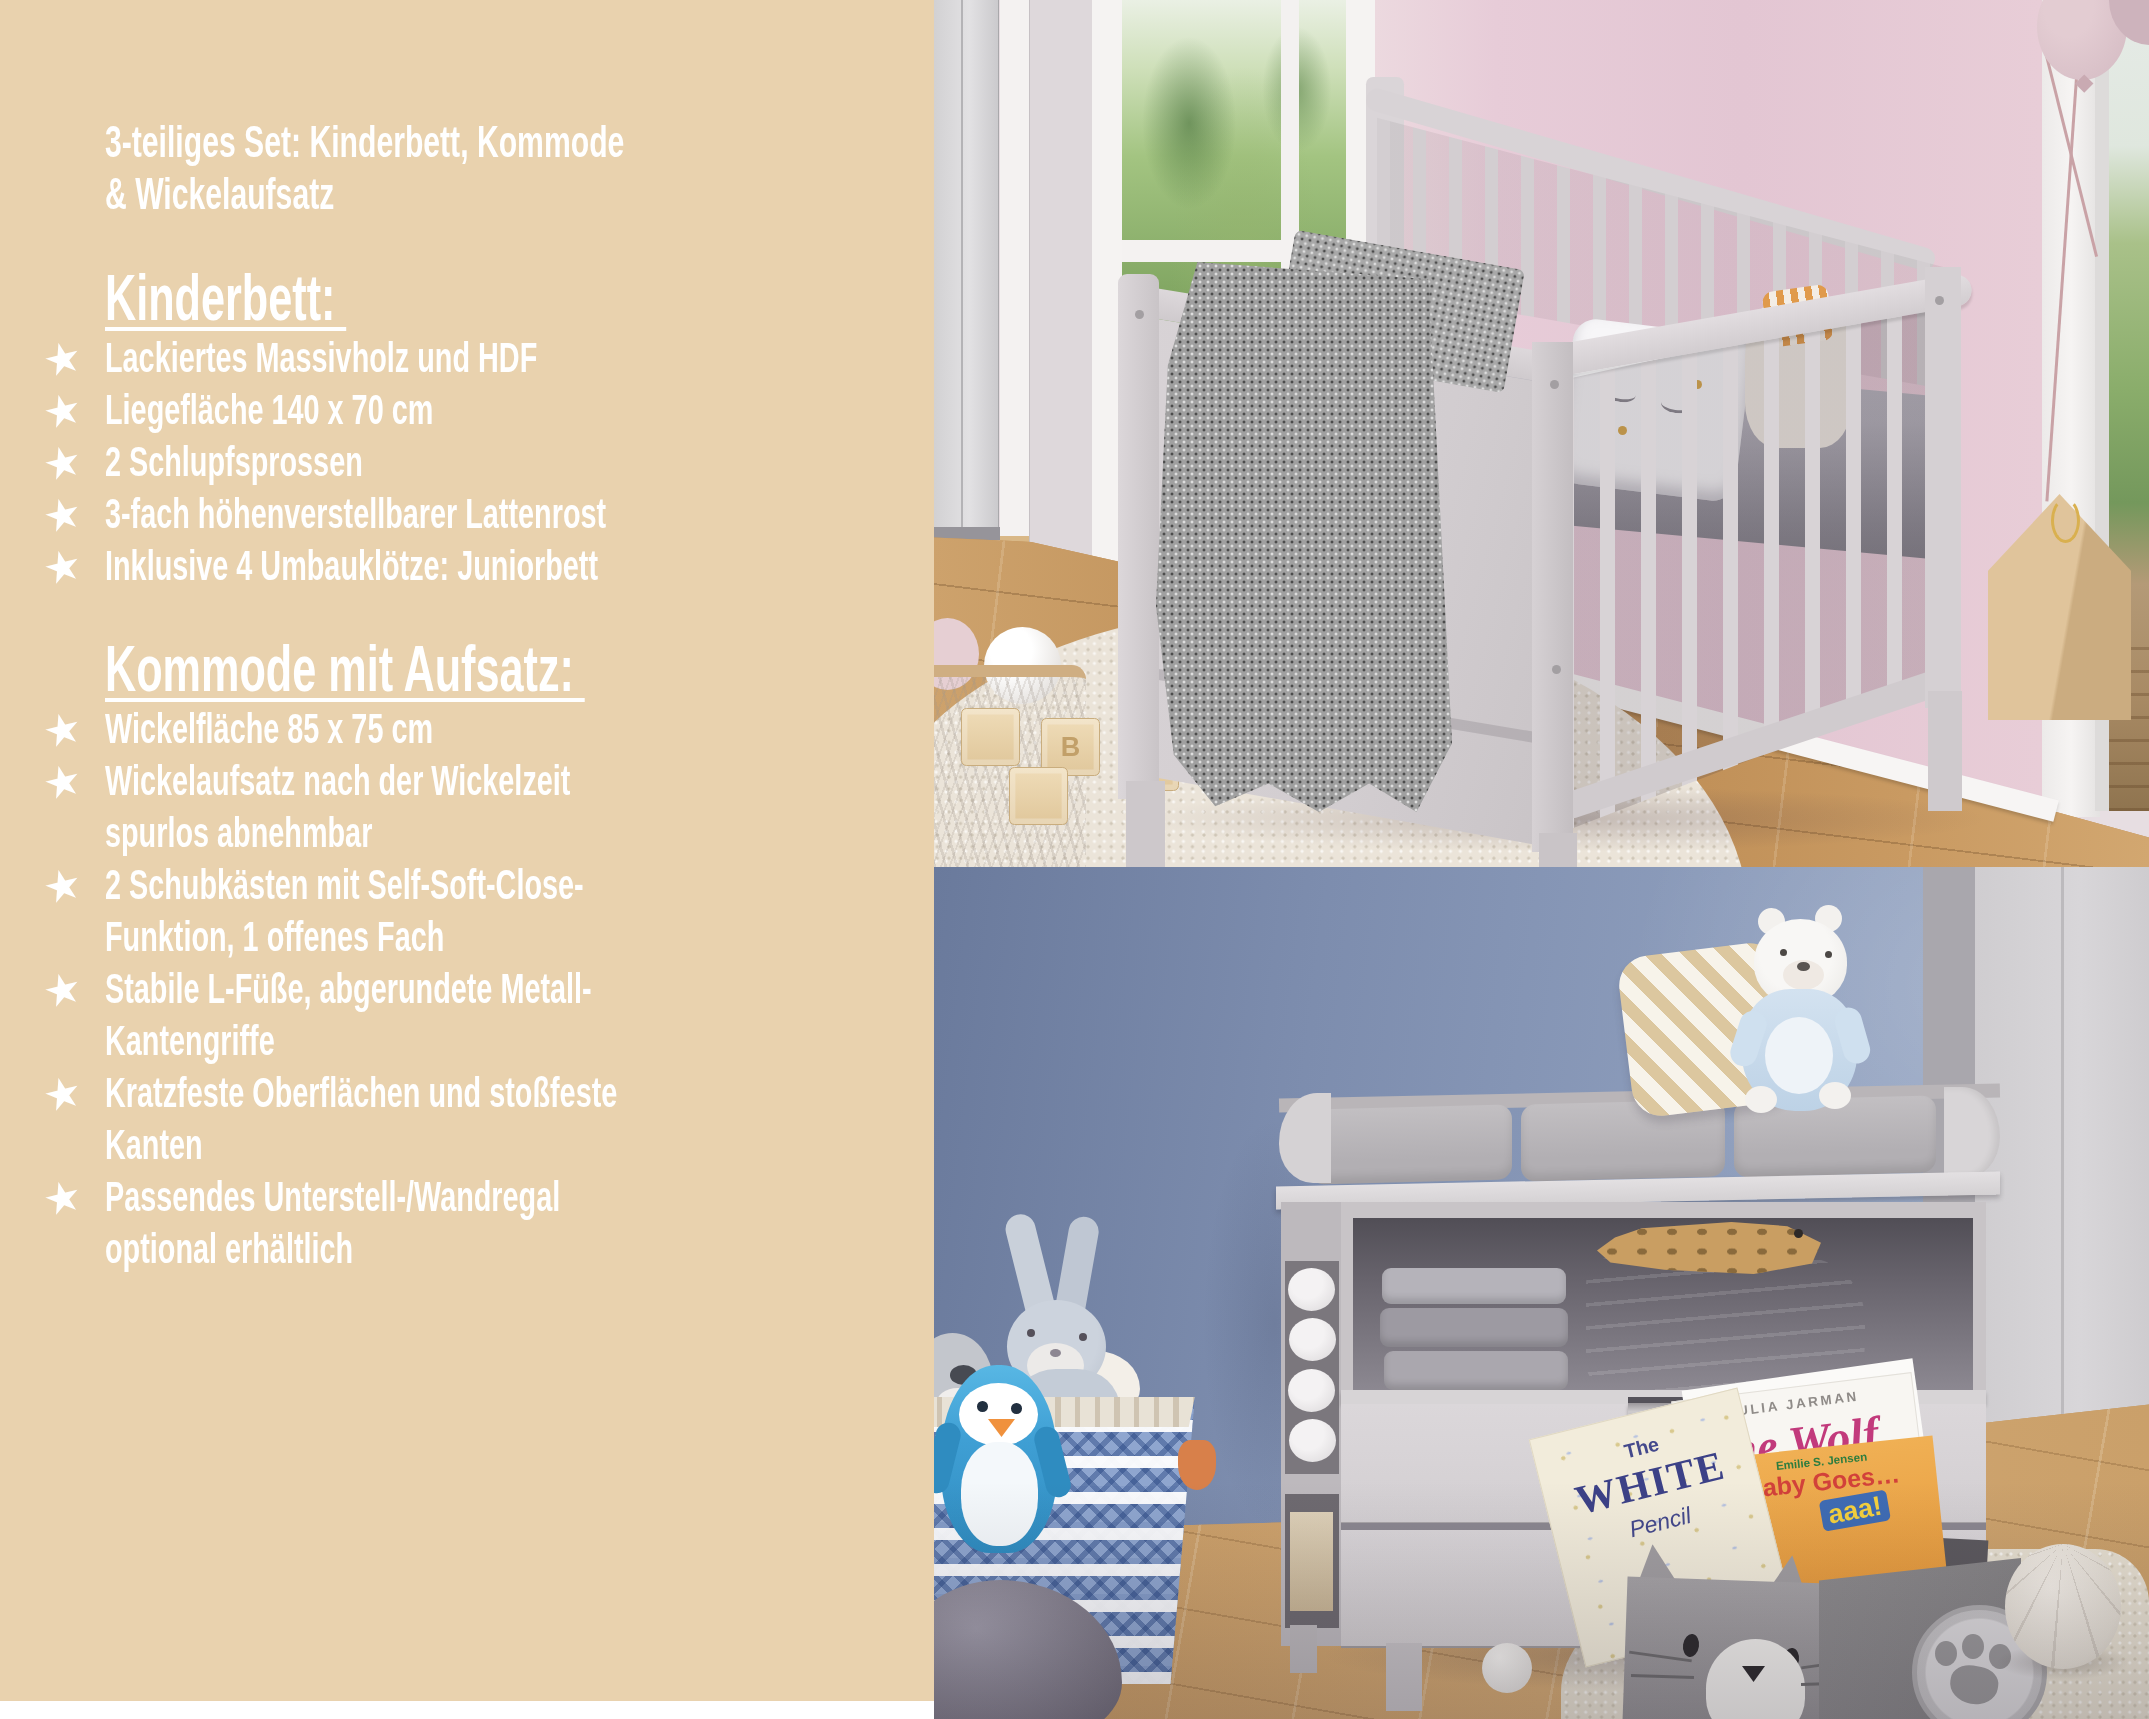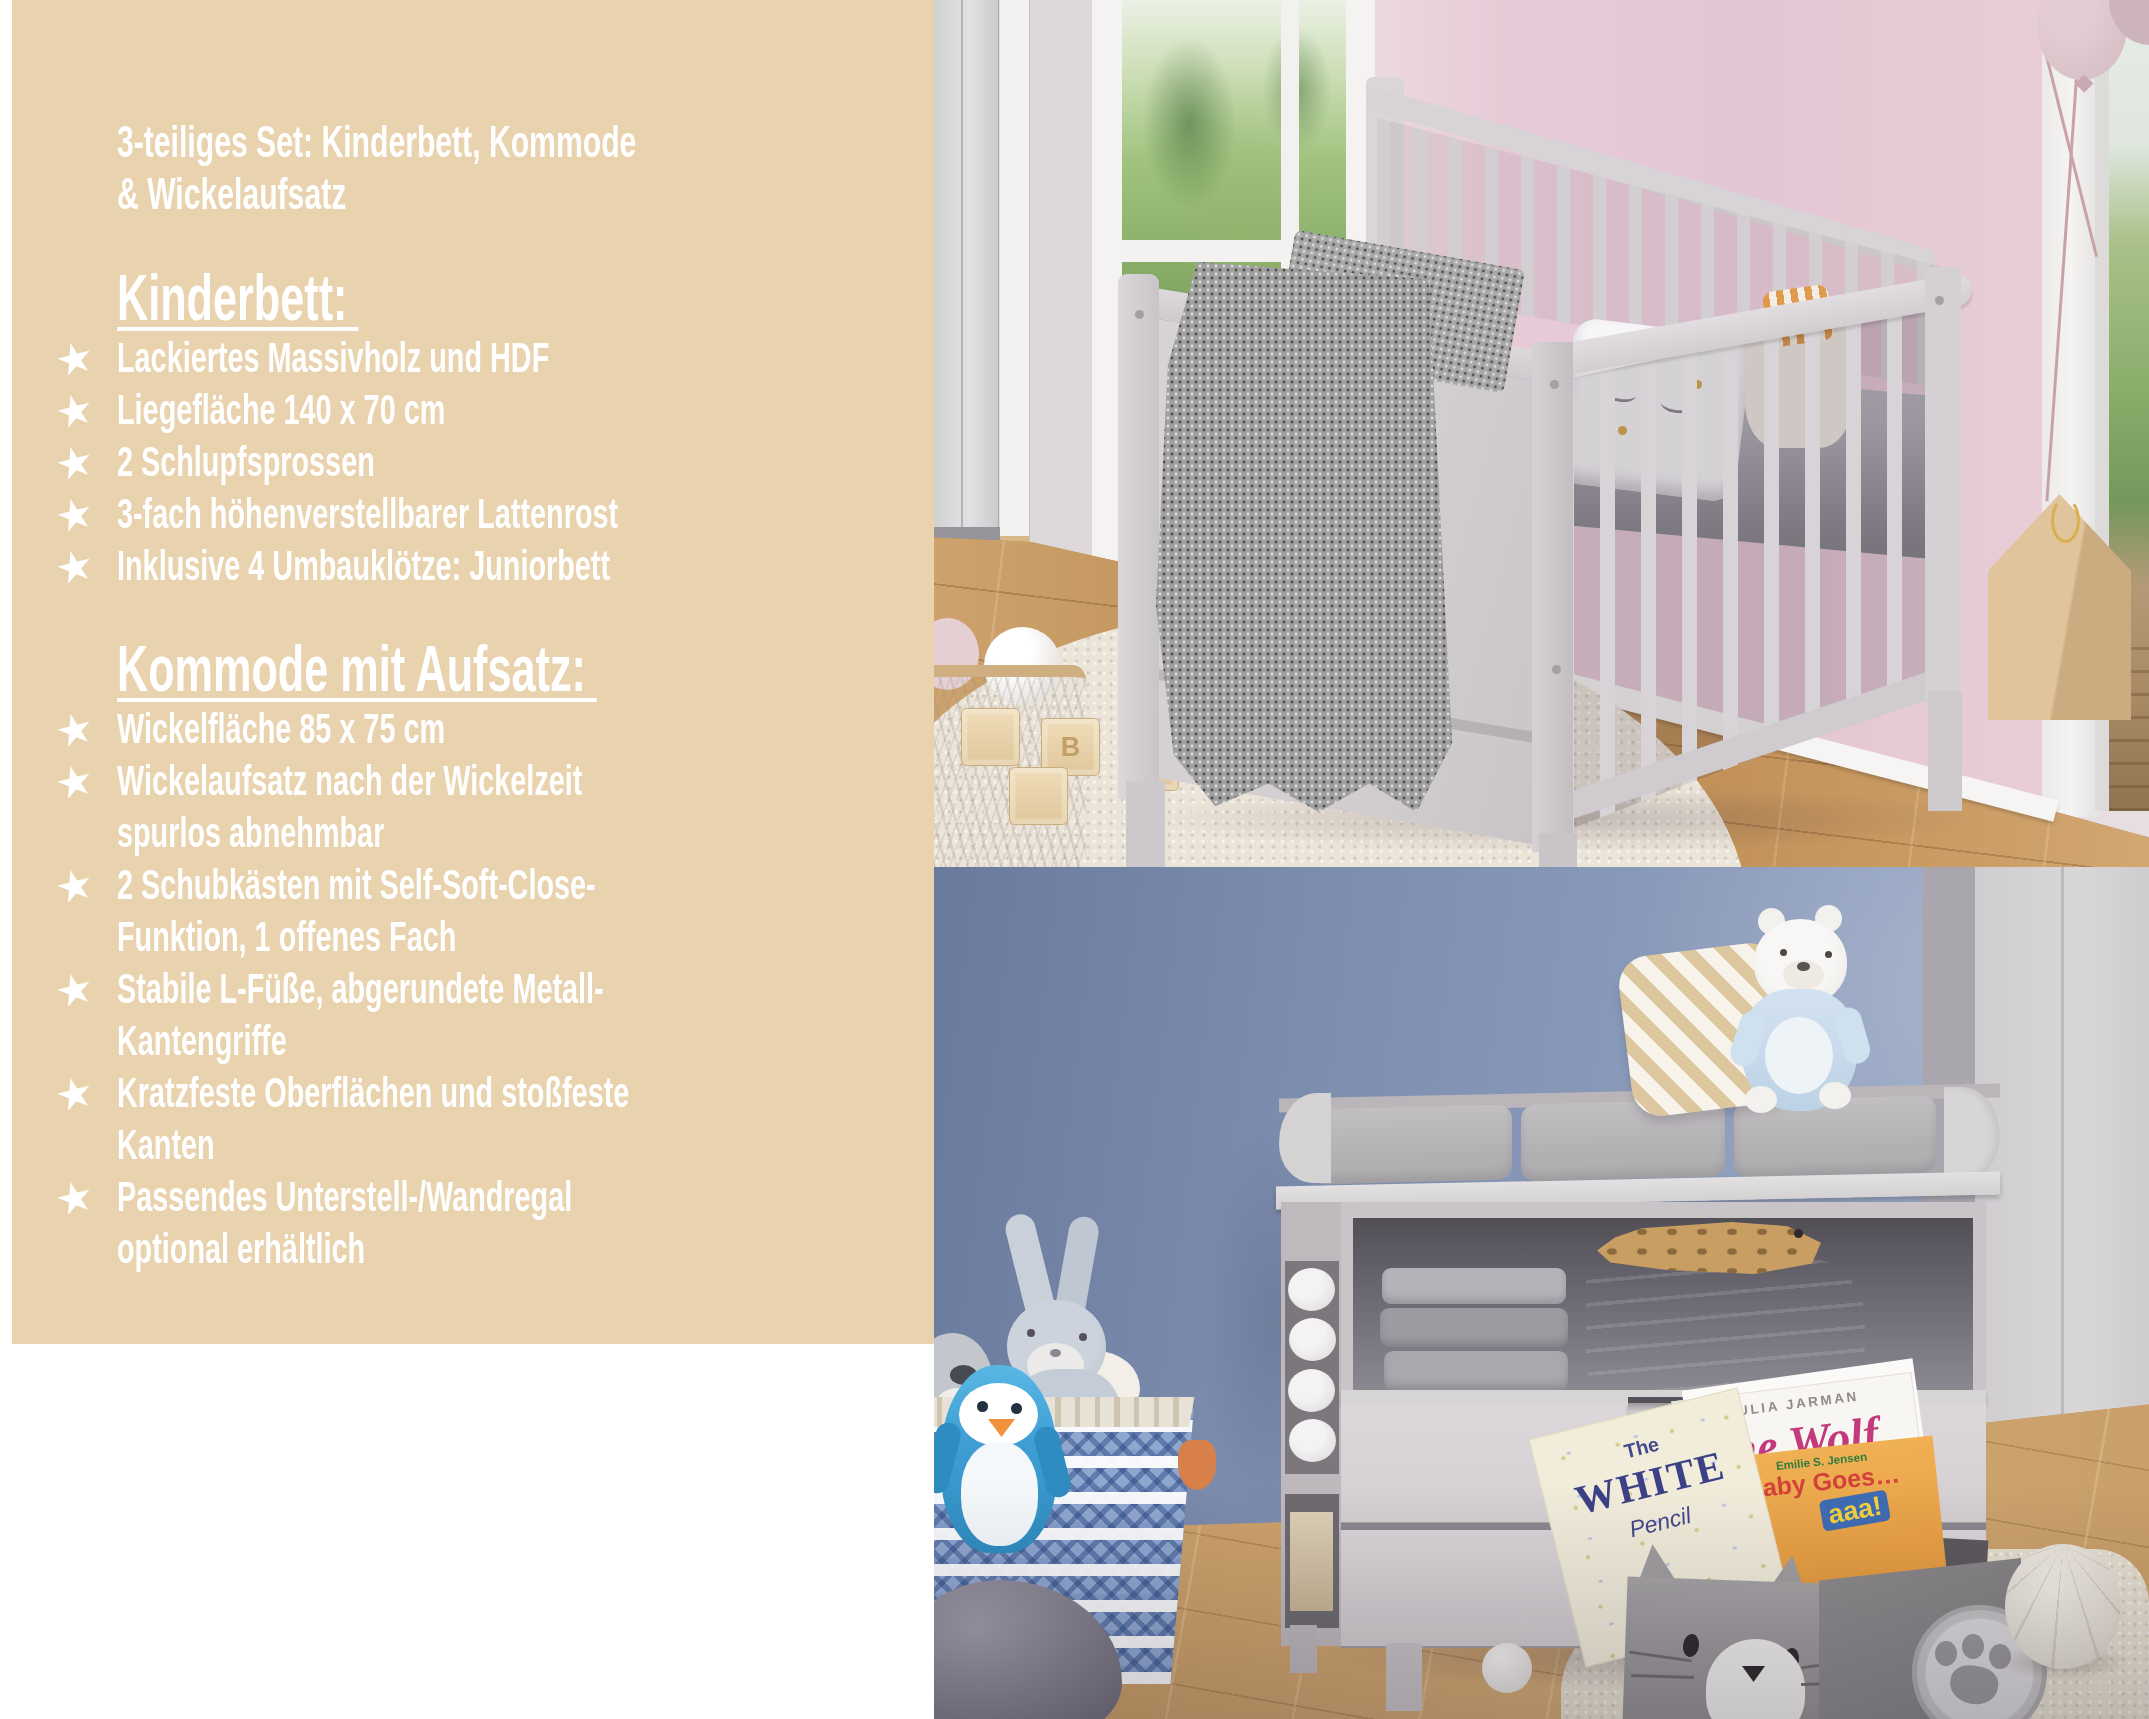--- a/index.html
+++ b/index.html
@@ -1,20 +1,20 @@
 <!DOCTYPE html>
 <html style="font-size:14.3px"><head>
 <meta charset="utf-8">
 <style>
   html,body{margin:0;padding:0;background:#fff;}
   .canvas{position:relative;width:2149px;height:1720px;overflow:hidden;font-family:"Liberation Sans",sans-serif;}
   .a{position:absolute;}
 
   
-  .panel{left:0;top:0;width:934px;height:1344px;background:#e9d2ae;margin-left:12px;}
+  .panel{left:0;top:0;width:934px;height:1701px;background:#e9d2ae;}
   .text-scale{left:105px;top:116px;width:824px;transform:scaleX(0.67);transform-origin:0 0;
     color:#ffffff;font-weight:bold;font-size:43px;line-height:52px;}
   .t-title{font-size:45px;line-height:52px;margin:0 0 52px 0;white-space:pre-line;}
   .sec-heading{display:inline-block;white-space:pre-line;border-bottom:4.5px solid #ffffff;padding:0 16px 2.7px 0;margin:0;}
   .sec{margin-top:52px;}
   ul.feat{list-style:none;margin:0;padding:0;}
   ul.feat li{position:relative;white-space:pre-line;}
   .star{position:absolute;left:-93px;top:1.8px;width:59px;text-align:center;display:inline-block;
     font-size:38px;transform:scaleX(1.5) rotate(-14deg);}
 

